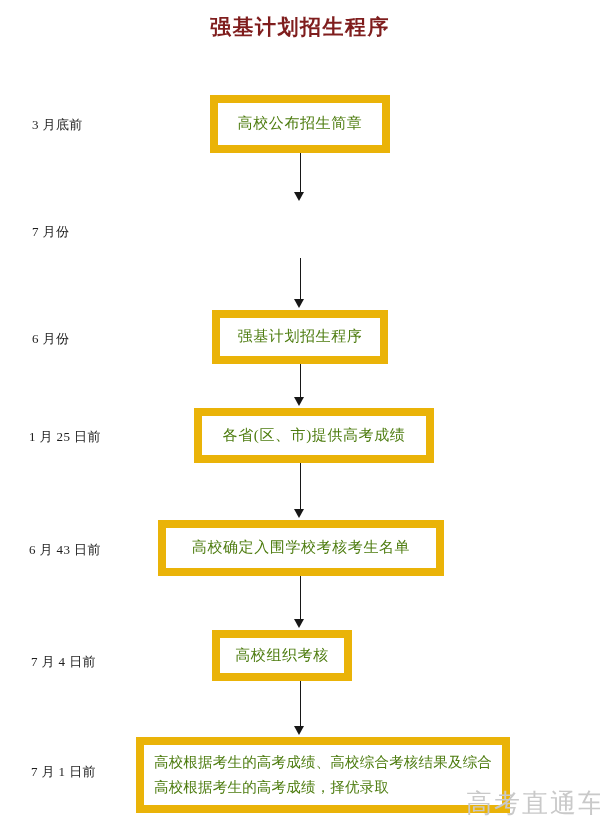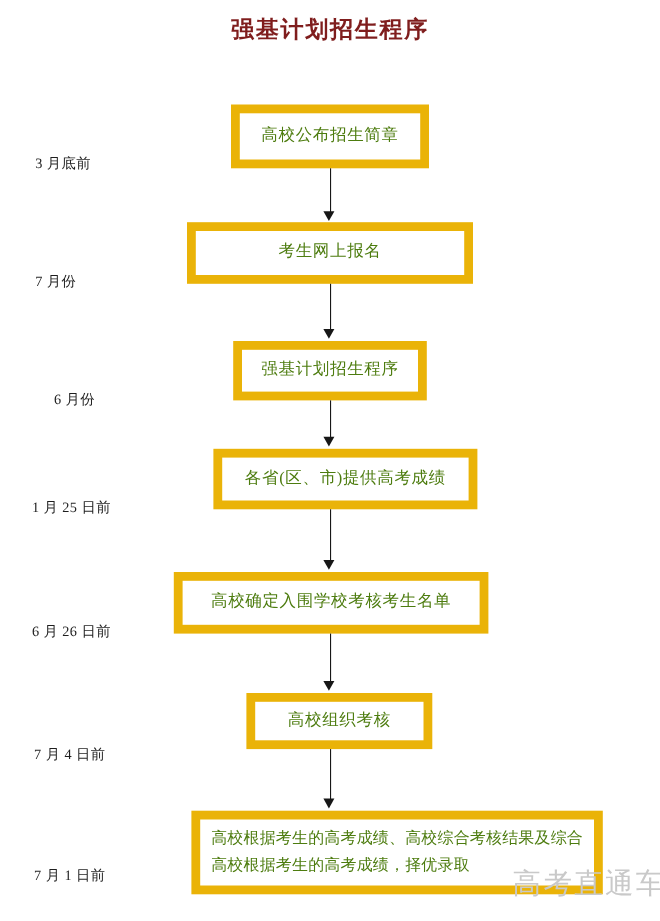--- a/index.html
+++ b/index.html
@@ -36,21 +36,20 @@
     color: #7f1d1d;
   }
 
   .row-label {
     position: absolute;
     font-family: "Liberation Serif", "DejaVu Serif", serif;
     font-size: 13px;
     color: #1e1e1e;
     white-space: nowrap;
     letter-spacing: 0.4px;
-    margin-top: 24px;
   }
 
   .node {
     position: absolute;
     box-sizing: border-box;
     border: 8px solid #eab308;
     background: #ffffff;
     display: flex;
     align-items: center;
     justify-content: center;
@@ -93,39 +92,38 @@
 </style>
 </head>
 <body>
 
 <div id="page">
 
   <div class="title">强基计划招生程序</div>
 
   <div class="row-label" style="left:32px; top:116px;">3 月底前</div>
   <div class="row-label" style="left:32px; top:223px;">7 月份</div>
-  <div class="row-label" style="left:49px; top:330px;">6 月份</div>
+  <div class="row-label" style="left:32px; top:330px;">6 月份</div>
   <div class="row-label" style="left:29px; top:428px;">1 月 25 日前</div>
-  <div class="row-label" style="left:29px; top:541px;">6 月 26 日前</div>
+  <div class="row-label" style="left:29px; top:541px;">6 月 43 日前</div>
   <div class="row-label" style="left:31px; top:653px;text-align:right;">7 月 4 日前</div>
   <div class="row-label" style="left:31px; top:763px;">7 月 1 日前</div>
 
   <div class="node" style="left:210px; top:95px; width:180px; height:58px;">高校公布招生简章</div>
 
-  <div class="node" style="left:170px; top:202px; width:260px; height:56px;">考生网上报名</div>
 
   <div class="node" style="left:212px; top:310px; width:176px; height:54px;">强基计划招生程序</div>
 
   <div class="node" style="left:158px; top:520px; width:286px; height:56px;">高校确定入围学校考核考生名单</div>
 
   <div class="node" style="left:194px; top:408px; width:240px; height:55px;">各省(区、市)提供高考成绩</div>
 
-  <div class="node" style="left:224px; top:630px; width:169px; height:51px;">高校组织考核</div>
+  <div class="node" style="left:212px; top:630px; width:140px; height:51px;">高校组织考核</div>
 
-  <div class="node multiline" style="left:136px; top:737px; width:374px; height:76px;margin-left:38px;">
+  <div class="node multiline" style="left:136px; top:737px; width:374px; height:76px;">
     <div>
       <div>高校根据考生的高考成绩、高校综合考核结果及综合</div>
       <div>高校根据考生的高考成绩，择优录取</div>
     </div>
   </div>
 
   <div class="connector" style="left:300px; top:153px; height:40px;"></div>
   <div class="arrowhead" style="left:294px; top:192px;"></div>
 
   <div class="connector" style="left:300px; top:258px; height:42px;"></div>

